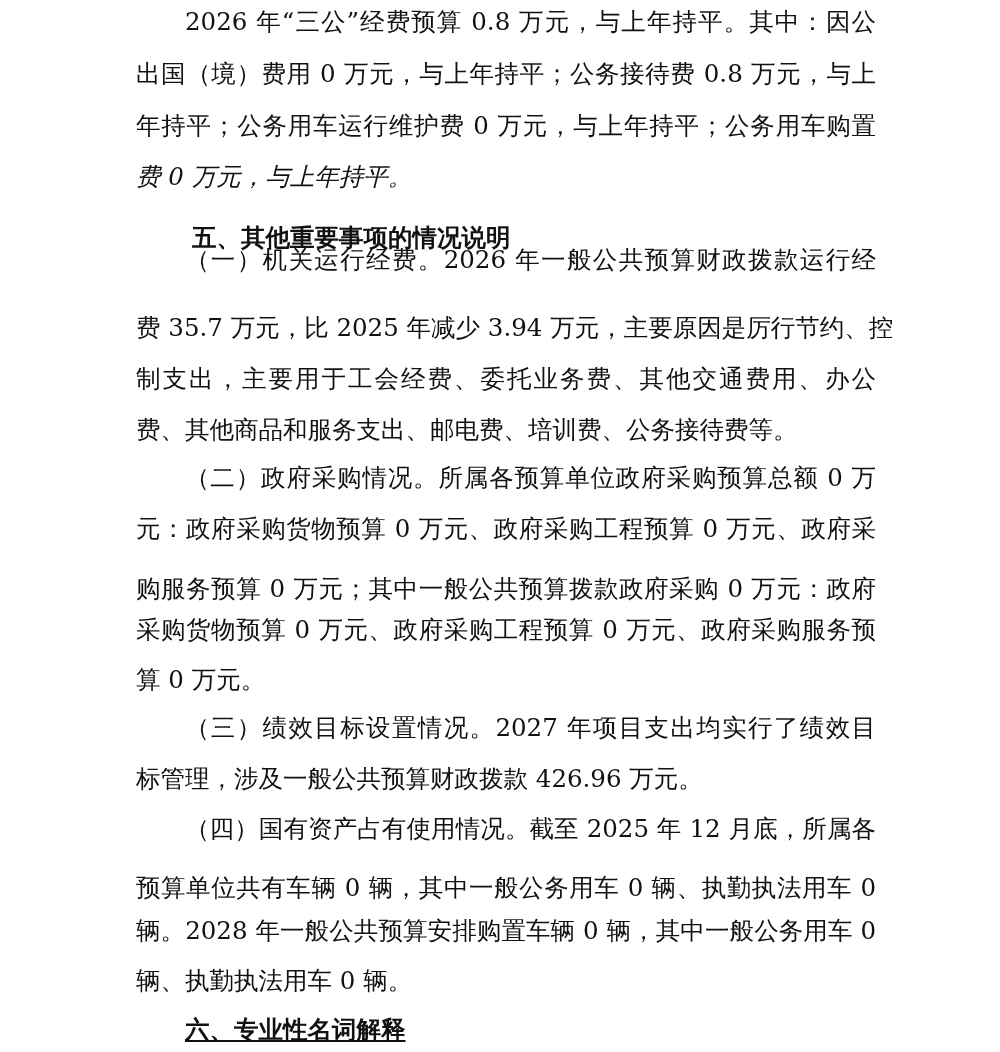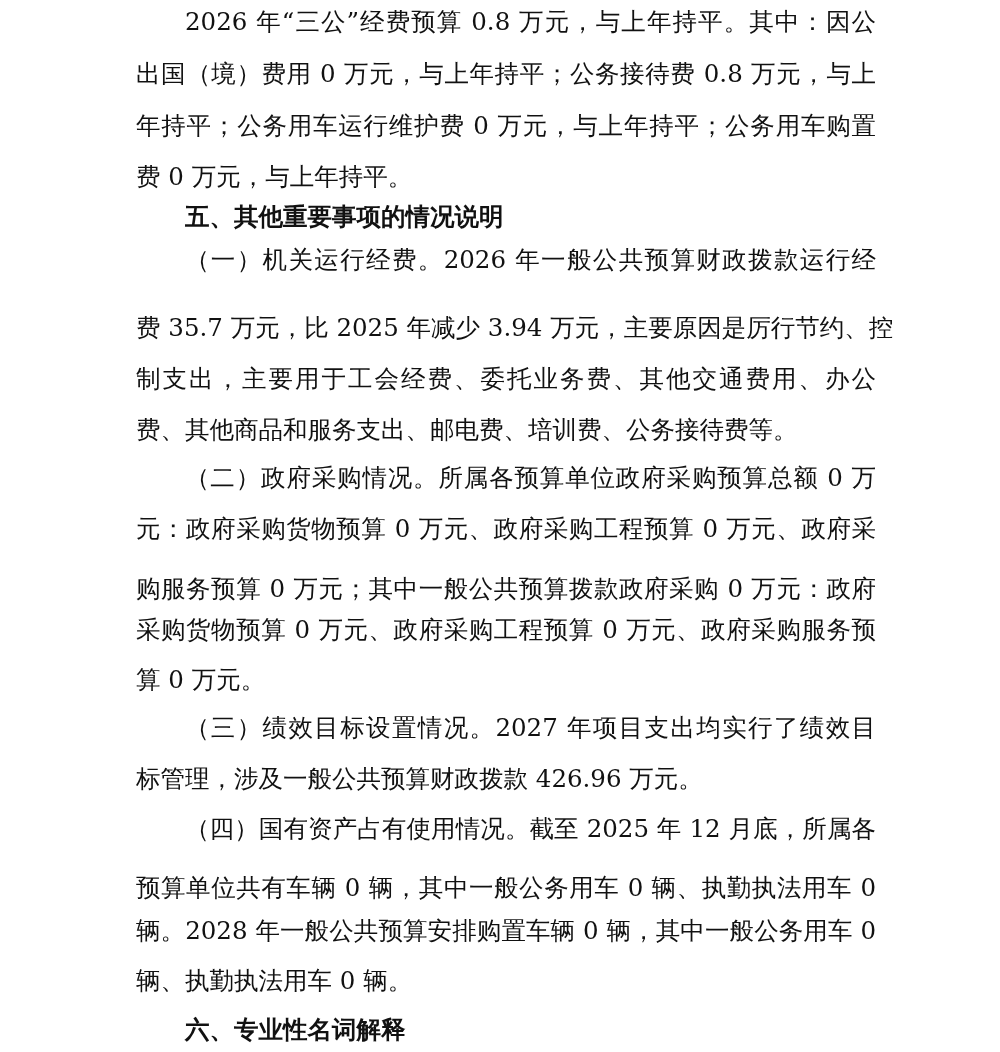--- a/index.html
+++ b/index.html
@@ -55,24 +55,24 @@
 </style>
 </head>
 <body>
 
 <div class="page">
 
   <div>
     <div class="line indent" style="top:2px;">2026 年“三公”经费预算 0.8 万元，与上年持平。其中：因公</div>
     <div class="line" style="top:54px;">出国（境）费用 0 万元，与上年持平；公务接待费 0.8 万元，与上</div>
     <div class="line" style="top:106px;">年持平；公务用车运行维护费 0 万元，与上年持平；公务用车购置</div>
-    <div class="line last" style="top:157px;">费 0 万元，与上年持平。</div>
+    <div class="line last" style="top:157px;font-style:italic;">费 0 万元，与上年持平。</div>
   </div>
 
-  <div class="heading" style="top:197px;">五、其他重要事项的情况说明</div>
+  <div class="heading" style="top:218px;margin-left:7px;">五、其他重要事项的情况说明</div>
 
   <div>
     <div class="line indent" style="top:240px;">（一）机关运行经费。2026 年一般公共预算财政拨款运行经</div>
     <div class="line" style="top:308px;">费 35.7 万元，比 2025 年减少 3.94 万元，主要原因是厉行节约、控</div>
     <div class="line" style="top:359px;">制支出，主要用于工会经费、委托业务费、其他交通费用、办公</div>
     <div class="line last" style="top:410px;">费、其他商品和服务支出、邮电费、培训费、公务接待费等。</div>
   </div>
 
   <div>
     <div class="line indent" style="top:458px;">（二）政府采购情况。所属各预算单位政府采购预算总额 0 万</div>
@@ -87,15 +87,15 @@
     <div class="line last" style="top:759px;">标管理，涉及一般公共预算财政拨款 426.96 万元。</div>
   </div>
 
   <div>
     <div class="line indent" style="top:809px;">（四）国有资产占有使用情况。截至 2025 年 12 月底，所属各</div>
     <div class="line" style="top:868px;">预算单位共有车辆 0 辆，其中一般公务用车 0 辆、执勤执法用车 0</div>
     <div class="line" style="top:911px;">辆。2028 年一般公共预算安排购置车辆 0 辆，其中一般公务用车 0</div>
     <div class="line last" style="top:961px;">辆、执勤执法用车 0 辆。</div>
   </div>
 
-  <div class="heading" style="top:1010px;">六、专业性名词解释</div>
+  <div class="heading" style="top:1010px;text-decoration:underline;">六、专业性名词解释</div>
 
 </div>
 
 </body></html>

